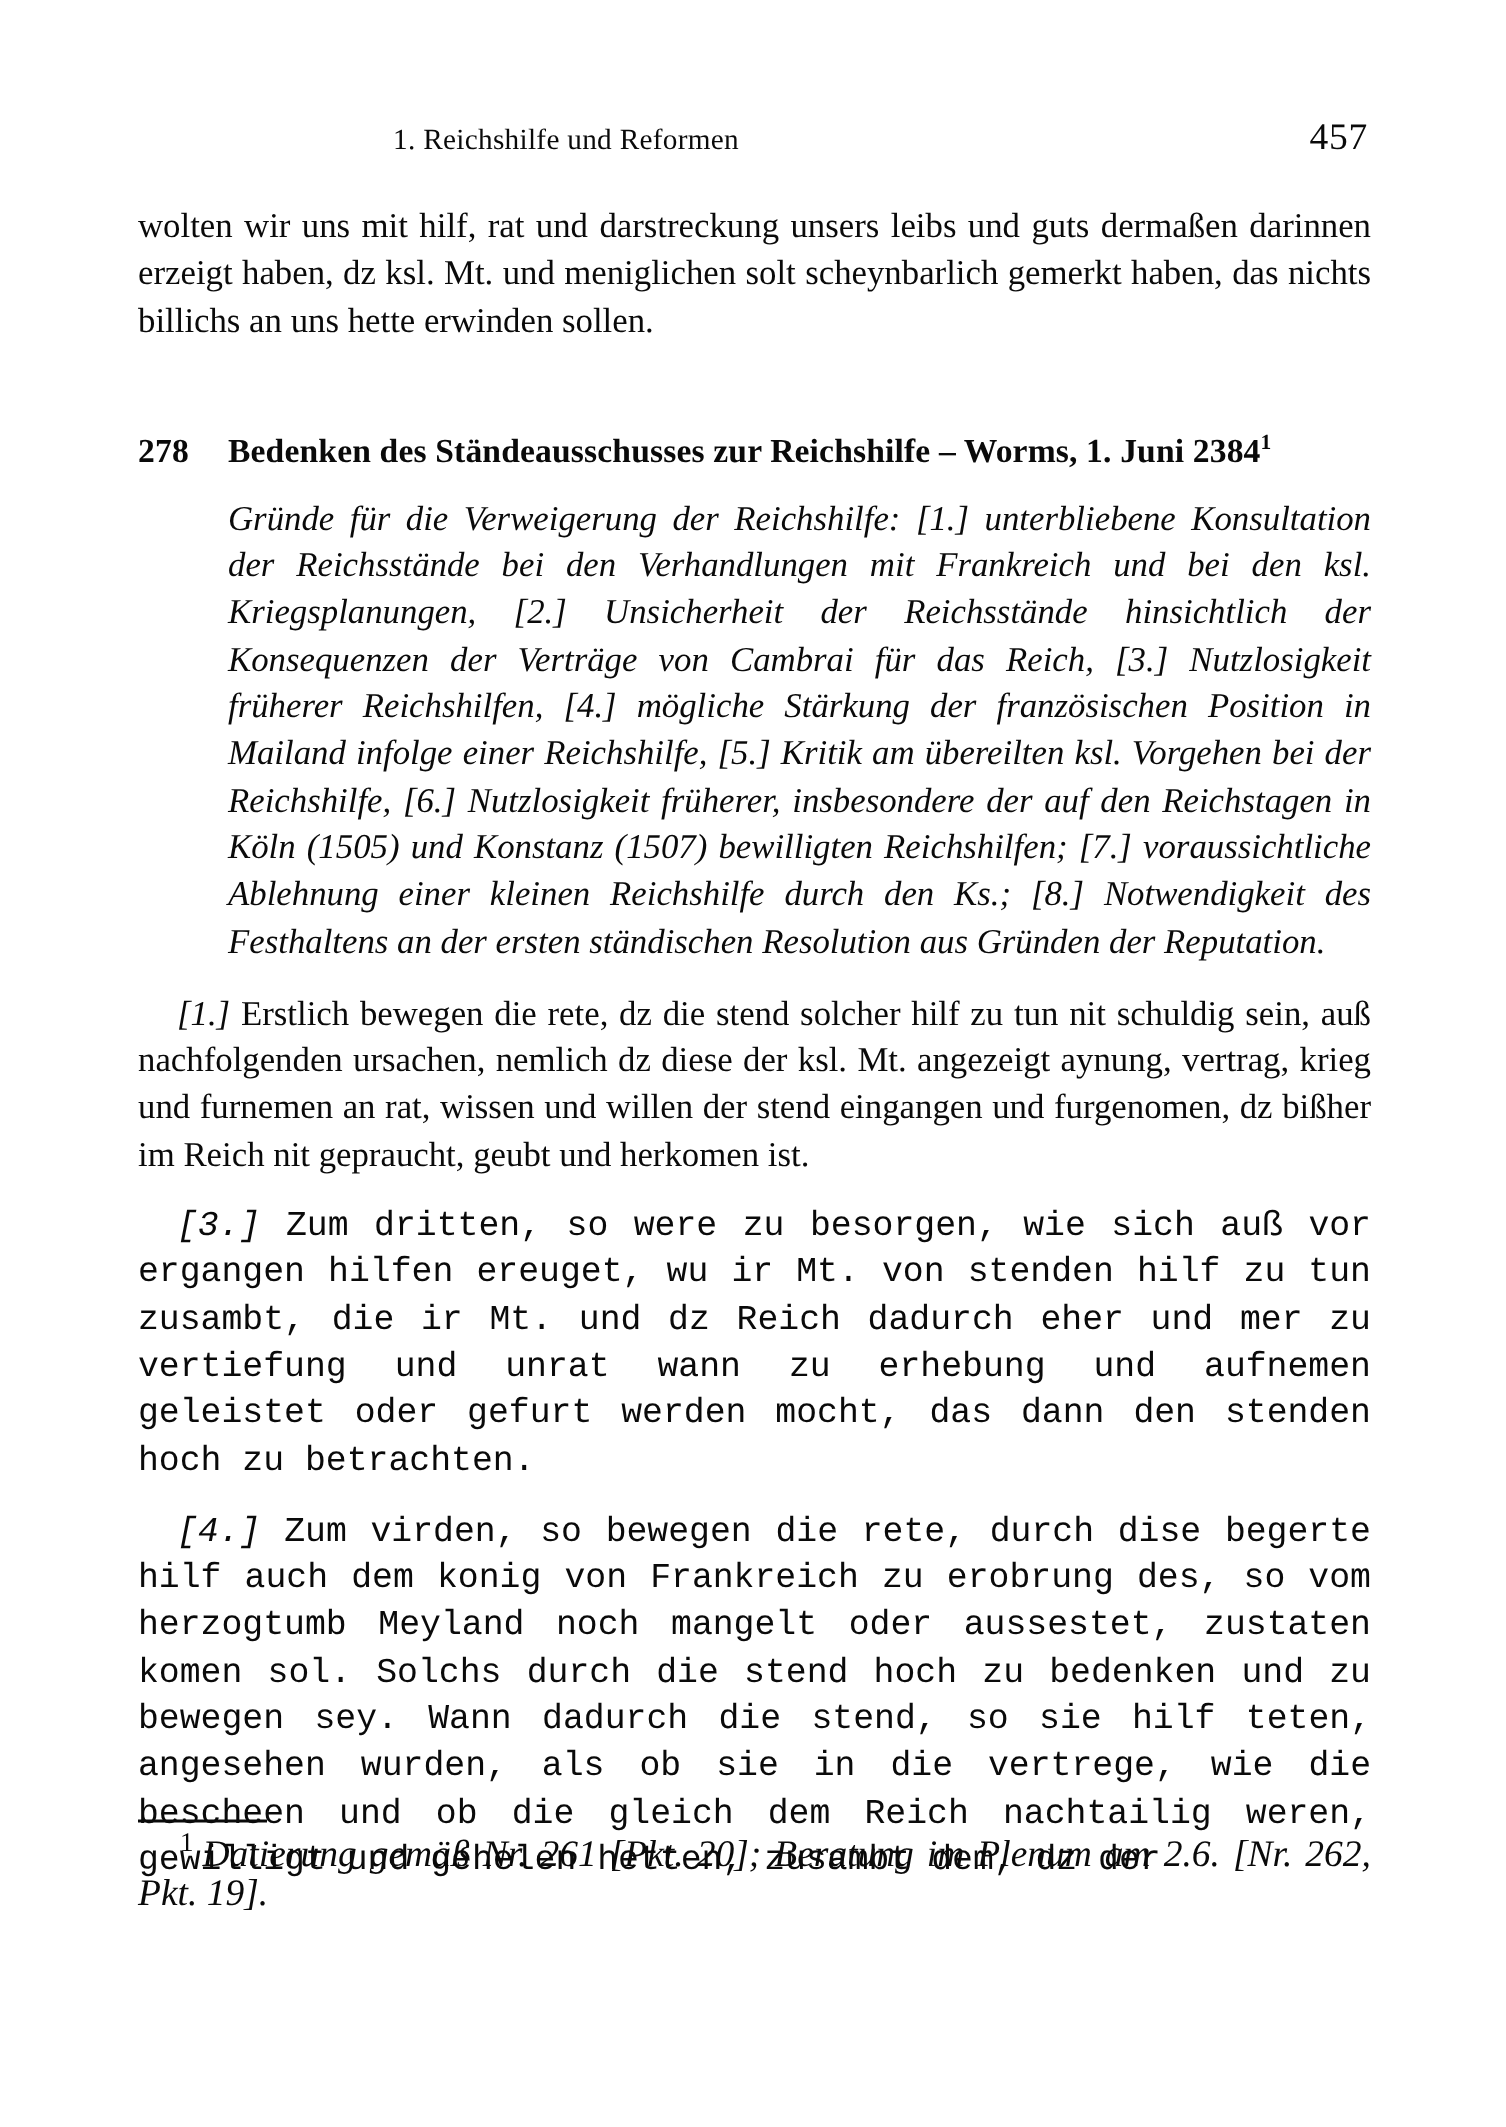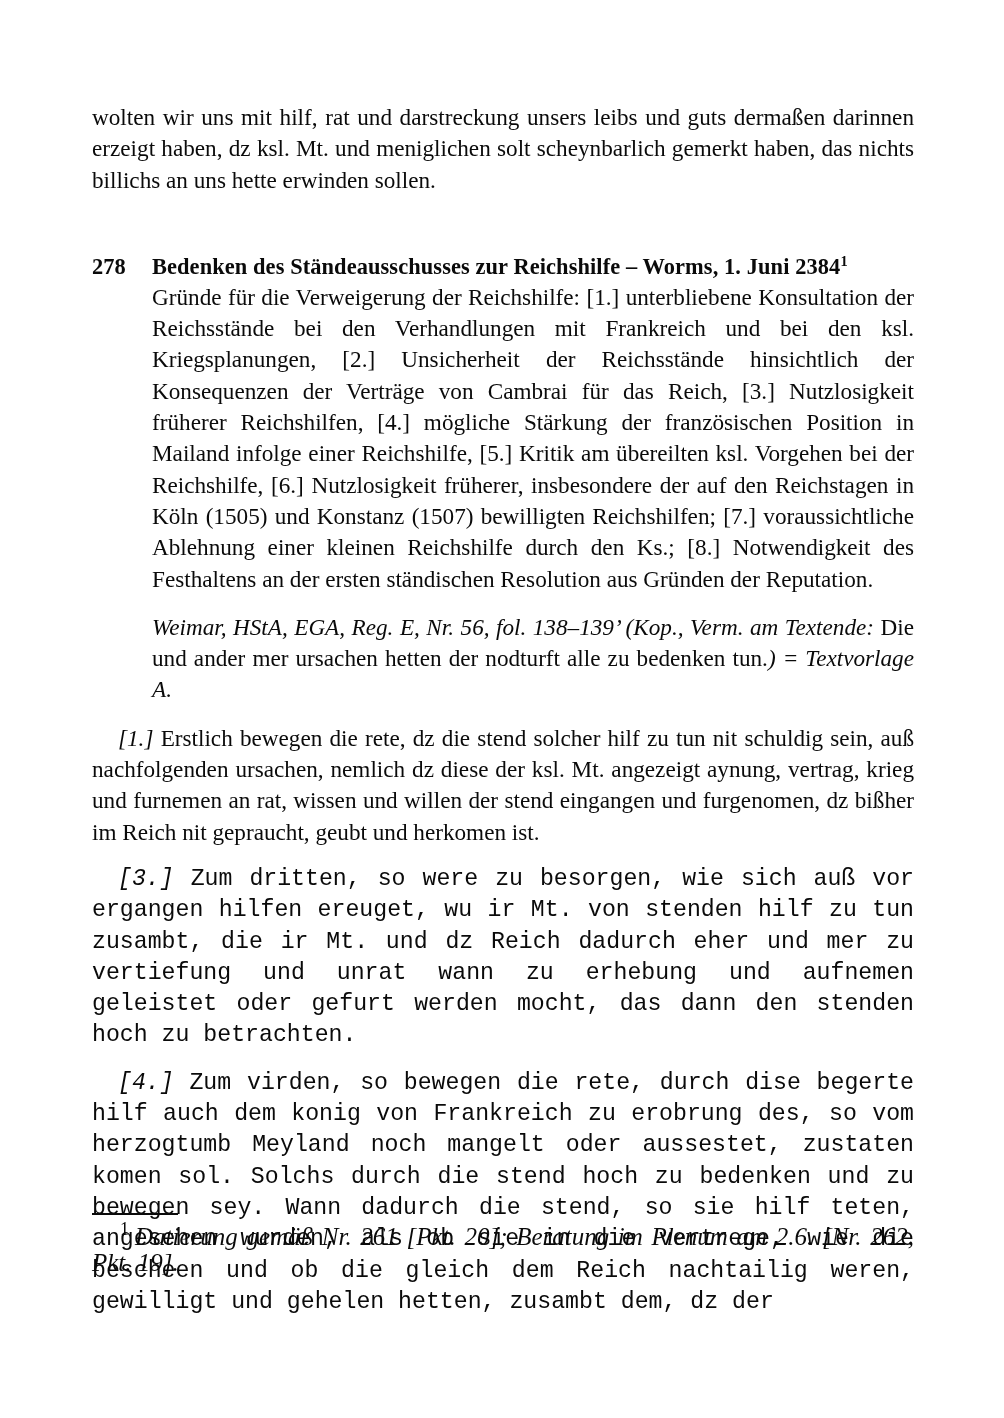--- a/index.html
+++ b/index.html
@@ -40,21 +40,21 @@
   .folio {
     font-size: 25px;
     margin-left: auto;
     letter-spacing: 0.5px;
   }
 
   
   .content {
     position: absolute;
     left: 92px;
-    top: 102px;
+    top: 136px;
     width: 822px;
   }
 
   p {
     margin: 0;
     font-size: 23.2px;
     line-height: 31.3px;
     text-align: justify;
     text-justify: inter-word;
     hyphens: manual;
@@ -83,21 +83,23 @@
   }
   sup.fn-ref {
     font-size: 0.64em;
     vertical-align: super;
     line-height: 0;
     font-weight: bold;
   }
 
   
   .regest {
+    margin-top: 15px;
     margin-left: 60px;
+    font-style: italic;
     font-size: 22.6px;
     line-height: 30.6px;
     text-align: justify;
   }
 
   
   .archive {
     margin-top: 17px;
     margin-left: 60px;
     font-size: 20.4px;
@@ -140,39 +142,40 @@
     vertical-align: super;
     line-height: 0;
     margin-right: 6px;
   }
 </style>
 </head>
 <body>
 
 <div class="page">
 
+  <div class="running-head">
+    <span class="running-title">1. Reichshilfe und Reformen</span>
+    <span class="folio">457</span>
+  </div>
 
   <div class="content">
 
     <div class="lead-block">
       <p>wolten wir uns mit hilf, rat und darstreckung unsers leibs und guts dermaßen darinnen erzeigt haben, dz ksl. Mt. und meniglichen solt scheynbarlich gemerkt haben, das nichts billichs an uns hette erwinden sollen.</p>
     </div>
 
     <div class="doc-heading">
       <span class="doc-number">278</span>
       <span class="doc-title"><span>Bedenken des Ständeausschusses zur Reichshilfe – Worms, 1. Juni 2384</span><sup class="fn-ref">1</sup></span>
     </div>
 
     <div class="regest">
       <p>Gründe für die Verweigerung der Reichshilfe: [1.] unterbliebene Konsultation der Reichsstände bei den Verhandlungen mit Frankreich und bei den ksl. Kriegsplanungen, [2.] Unsicherheit der Reichsstände hinsichtlich der Konsequenzen der Verträge von Cambrai für das Reich, [3.] Nutzlosigkeit früherer Reichshilfen, [4.] mögliche Stärkung der französischen Position in Mailand infolge einer Reichshilfe, [5.] Kritik am übereilten ksl. Vorgehen bei der Reichshilfe, [6.] Nutzlosigkeit früherer, insbesondere der auf den Reichstagen in Köln (1505) und Konstanz (1507) bewilligten Reichshilfen; [7.] voraussichtliche Ablehnung einer kleinen Reichshilfe durch den Ks.; [8.] Notwendigkeit des Festhaltens an der ersten ständischen Resolution aus Gründen der Reputation.</p>
     </div>
 
-    <div class="archive">
-      <p><span class="it">Weimar, HStA, EGA, Reg. E, Nr. 56, fol. 138–139’ (Kop., Verm. am Textende:</span><span> Die und ander mer ursachen hetten der nodturft alle zu bedenken tun.</span><span class="it">) = </span><span class="it">Textvorlage A.</span></p>
-    </div>
 
     <div class="transcript">
 
 
       <p class="indent"><span class="para-mark">[1.]</span><span> Erstlich bewegen die rete, dz die stend solcher hilf zu tun nit schuldig sein, auß nachfolgenden ursachen, nemlich dz diese der ksl. Mt. angezeigt aynung, vertrag, krieg und furnemen an rat, wissen und willen der stend eingangen und furgenomen, dz bißher im Reich nit gepraucht, geubt und herkomen ist.</span></p>
 
 
       <p class="indent"><span class="para-mark">[3.]</span><span> Zum dritten, so were zu besorgen, wie sich auß vor ergangen hilfen ereuget, wu ir Mt. von stenden hilf zu tun zusambt, die ir Mt. und dz Reich dadurch eher und mer zu vertiefung und unrat wann zu erhebung und aufnemen geleistet oder gefurt werden mocht, das dann den stenden hoch zu betrachten.</span></p>
 
       <p class="indent"><span class="para-mark">[4.]</span><span> Zum virden, so bewegen die rete, durch dise begerte hilf auch dem konig von Frankreich zu erobrung des, so vom herzogtumb Meyland noch mangelt oder aussestet, zustaten komen sol. Solchs durch die stend hoch zu bedenken und zu bewegen sey. Wann dadurch die stend, so sie hilf teten, angesehen wurden, als ob sie in die vertrege, wie die bescheen und ob die gleich dem Reich nachtailig weren, gewilligt und gehelen hetten, zusambt dem, dz der</span></p>

